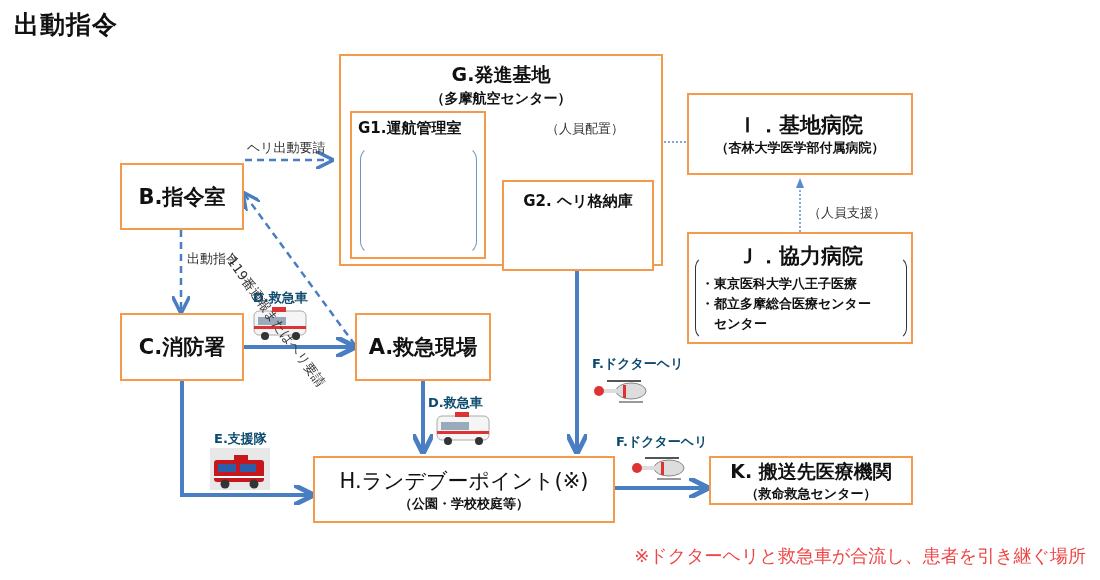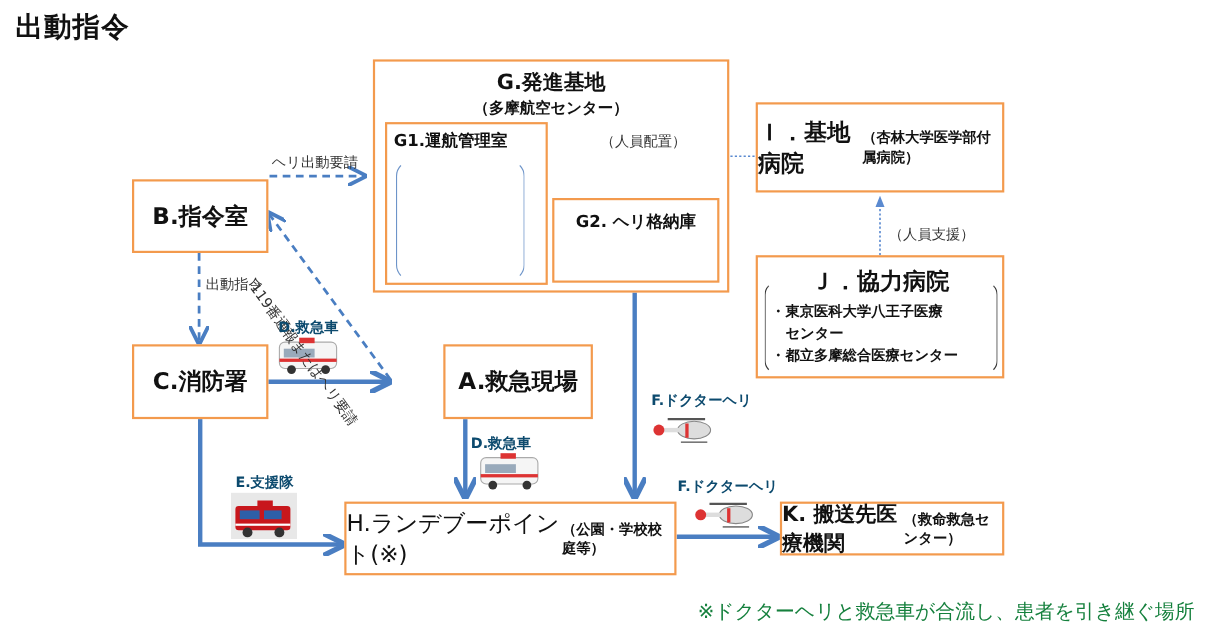--- a/index.html
+++ b/index.html
@@ -1,30 +1,30 @@
 <!DOCTYPE html>
 <html><head>
 <meta charset="utf-8">
 <style>
   html, body { margin:0; padding:0; background:#ffffff; }
   body { width:1100px; height:580px; position:relative; overflow:hidden;
          font-family:"DejaVu Sans", "Liberation Sans", sans-serif; color:#111; }
   .title { position:absolute; left:14px; top:8px; font-size:25px; font-weight:bold; letter-spacing:1px; }
   .box { position:absolute; border:2px solid #f39a4d; background:#fff; box-sizing:border-box; }
-  .ctr { display:flex; flex-direction:row; align-items:center; justify-content:center; }
+  .ctr { display:flex; flex-direction:column; align-items:center; justify-content:center; }
   .big { font-size:21px; font-weight:bold; }
   .sub { font-size:14px; font-weight:bold; }
   .lbl { position:absolute; font-size:13px; color:#333; white-space:nowrap; }
   .lblb { position:absolute; font-size:13px; font-weight:bold; color:#0c4a6e; white-space:nowrap; }
   svg.arrows { position:absolute; left:0; top:0; }
   .paren { position:absolute; border:1.5px solid #6d94c9; border-radius:14px; }
   .list { position:absolute; font-size:14px; line-height:21px; }
   .hosp-list { position:absolute; font-size:13px; font-weight:bold; line-height:20px; }
   .jparen { position:absolute; border:1.5px solid #333; border-radius:12px; }
-  .footnote { position:absolute; right:14px; top:544px; font-size:18px; color:#15803d; }
+  .footnote { position:absolute; right:14px; top:544px; font-size:18px; color:#ef4444; }
 </style>
 </head>
 <body>
 
 <div class="title">出動指令</div>
 
 <svg class="arrows" width="1100" height="580">
   <defs>
     <marker id="ah" viewBox="0 0 10 10" refX="8" refY="5" markerWidth="5" markerHeight="5" orient="auto">
       <path d="M0,0 L10,5 L0,10" fill="none" stroke="#4a7ec2" stroke-width="2.4"></path>
@@ -108,50 +108,50 @@
     <circle cx="6" cy="13" r="5" fill="#d33"></circle>
     <rect x="30" y="7" width="3" height="13" fill="#d33"></rect>
     <line x1="26" y1="24" x2="50" y2="24" stroke="#777" stroke-width="1.5"></line>
   </g>
 </svg>
 
 <div class="box" style="left:339px;top:54px;width:324px;height:212px;">
   <div class="big" style="position:absolute;left:0;right:0;top:6px;text-align:center;font-size:19px;">G.発進基地</div>
   <div class="sub" style="position:absolute;left:0;right:0;top:34px;text-align:center;">（多摩航空センター）</div>
 </div>
-<div class="box" style="left:350px;top:111px;width:148px;height:148px;">
+<div class="box" style="left:350px;top:111px;width:136px;height:148px;">
   <div style="position:absolute;left:6px;top:6px;font-size:15px;font-weight:bold;">G1.運航管理室</div>
   <div class="paren" style="left:8px;top:33px;width:115px;height:107px;border-top-color:transparent;border-bottom-color:transparent;"></div>
 </div>
-<div class="box" style="left:502px;top:180px;width:152px;height:77px;">
+<div class="box" style="left:502px;top:180px;width:152px;height:91px;">
   <div style="position:absolute;left:0;right:0;top:10px;text-align:center;font-size:15px;font-weight:bold;">G2. ヘリ格納庫</div>
 </div>
 
 <div class="box ctr" style="left:687px;top:93px;width:226px;height:82px;">
   <div class="big">Ｉ．基地病院</div>
   <div class="sub" style="font-size:13px;">（杏林大学医学部付属病院）</div>
 </div>
 
 <div class="box" style="left:687px;top:232px;width:226px;height:112px;padding-left:46px;">
   <div class="big" style="position:absolute;left:0;right:0;top:8px;text-align:center;">Ｊ．協力病院</div>
   <div class="jparen" style="left:6px;top:22px;width:210px;height:82px;border-top-color:transparent;border-bottom-color:transparent;"></div>
   <div class="hosp-list" style="left:12px;top:40px;">
     <div>・東京医科大学八王子医療</div>
+    <div>・都立多摩総合医療センター</div>
     <div>　センター</div>
-    <div>・都立多摩総合医療センター</div>
   </div>
 </div>
 
 <div class="box ctr" style="left:120px;top:127px;width:124px;height:67px;margin-top:36px;">
   <div class="big">B.指令室</div>
 </div>
 <div class="box ctr" style="left:120px;top:313px;width:124px;height:68px;">
   <div class="big">C.消防署</div>
 </div>
-<div class="box ctr" style="left:355px;top:313px;width:136px;height:68px;margin-left:48px;">
+<div class="box ctr" style="left:355px;top:313px;width:136px;height:68px;">
   <div class="big">A.救急現場</div>
 </div>
 
 <div class="box ctr" style="left:313px;top:456px;width:302px;height:67px;">
   <div class="big" style="font-weight:normal;">H.ランデブーポイント(※)</div>
   <div class="sub" style="font-size:13px;">（公園・学校校庭等）</div>
 </div>
 
 <div class="box ctr" style="left:709px;top:456px;width:204px;height:49px;">
   <div class="big" style="font-size:19px;">K. 搬送先医療機関</div>

